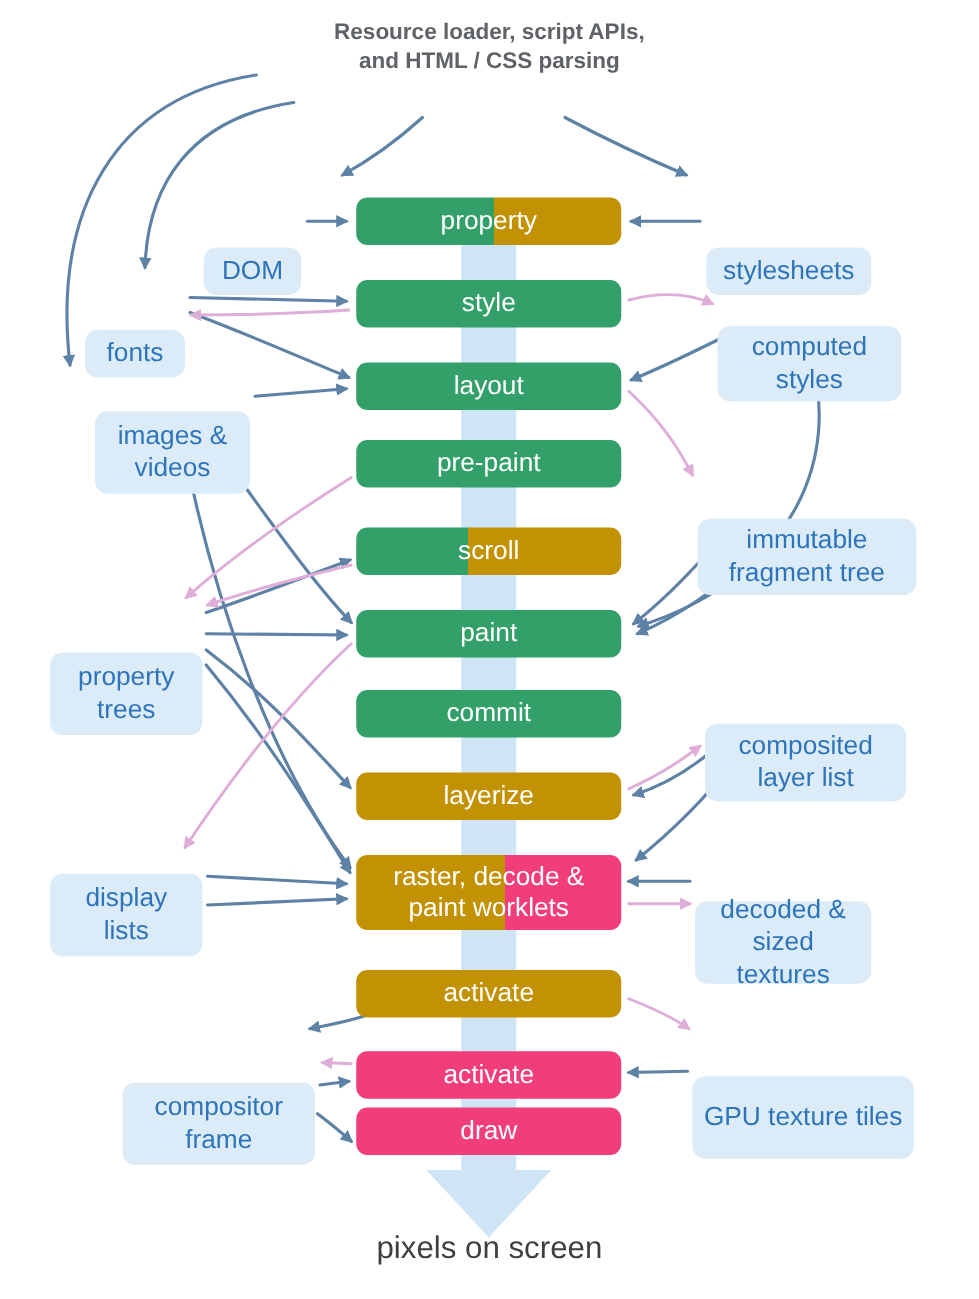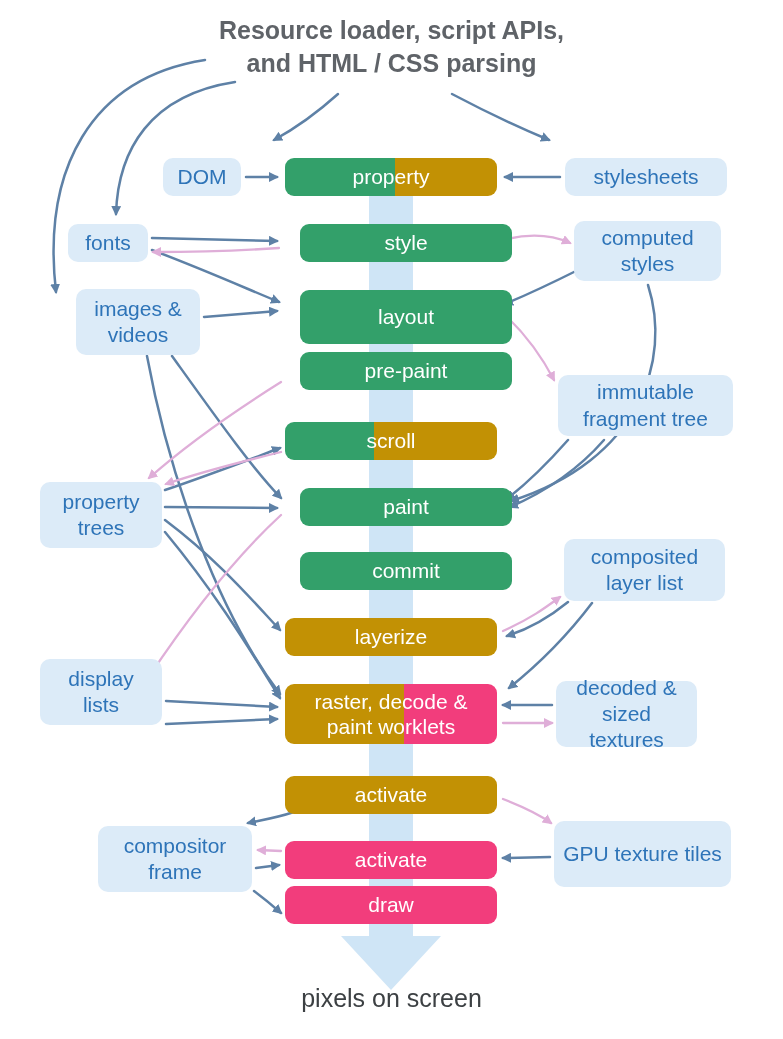--- a/index.html
+++ b/index.html
@@ -14,46 +14,46 @@
     --title-text:#5f6368;
     --footer-text:#3c4043;
   }
   html,body{margin:0;padding:0;background:#fff;}
   .canvas{
     position:relative;width:783px;height:1039px;background:#ffffff;
     font-family:"Liberation Sans", sans-serif;overflow:hidden;
   }
   .title{
     position:absolute;top:14px;left:0;width:100%;text-align:center;
-    font-size:25px;font-weight:bold;color:var(--title-text);line-height:1.3;
+    font-size:18px;font-weight:bold;color:var(--title-text);line-height:1.3;
   }
   .footer-label{
     position:absolute;top:984px;left:0;width:100%;text-align:center;
     font-size:25px;font-weight:normal;color:var(--footer-text);
   }
   .arrows{position:absolute;left:0;top:0;z-index:1;}
   .a-blue{fill:none;stroke:var(--arrow-blue);stroke-width:2.5;stroke-linecap:round;}
   .a-pink{fill:none;stroke:var(--arrow-pink);stroke-width:2.3;stroke-linecap:round;}
   .stage{
     position:absolute;left:285px;width:212px;z-index:2;
     display:flex;align-items:center;justify-content:center;
     color:#ffffff;font-size:21px;line-height:1.2;text-align:center;
     border-radius:9px;padding:0 8px;box-sizing:border-box;
   }
-  .bg-green{background:var(--green);margin-left:15px;}
+  .bg-green{background:var(--green);}
   .bg-gold{background:var(--gold);}
   .bg-pink{background:var(--pink);}
   .bg-animate{background:linear-gradient(90deg,var(--green) 0 52%,var(--gold) 52% 100%);}
   .bg-scroll{background:linear-gradient(90deg,var(--green) 0 42%,var(--gold) 42% 100%);}
   .bg-raster{background:linear-gradient(90deg,var(--gold) 0 56%,var(--pink) 56% 100%);}
   .side{
     position:absolute;z-index:2;background:var(--side-box-bg);color:var(--side-box-text);
     font-size:21px;line-height:1.25;border-radius:10px;
     display:flex;align-items:center;justify-content:center;text-align:center;
-    padding:3px 8px;box-sizing:border-box;
+    padding:3px 8px;box-sizing:border-box;margin-top:40px;
   }
 </style>
 </head>
 <body>
 
 <div class="canvas">
 
   <div class="title">
     <div>Resource loader, script APIs,</div>
     <div>and HTML / CSS parsing</div>
@@ -111,21 +111,21 @@
     <path class="a-pink" marker-end="url(#mp)" d="M503,799 C526,808 540,815 551,823"></path>
     <path class="a-pink" marker-end="url(#mp)" d="M281,851 L258,850"></path>
   </svg>
 
   <div class="stage bg-animate" style="top:158px;height:38px">
     <span>property</span>
   </div>
   <div class="stage bg-green" style="top:224px;height:38px">
     <span>style</span>
   </div>
-  <div class="stage bg-green" style="top:290px;height:54px">
+  <div class="stage bg-green" style="top:290px;height:38px">
     <span>layout</span>
   </div>
   <div class="stage bg-green" style="top:352px;height:38px">
     <span>pre-paint</span>
   </div>
   <div class="stage bg-scroll" style="top:422px;height:38px">
     <span>scroll</span>
   </div>
   <div class="stage bg-green" style="top:488px;height:38px">
     <span>paint</span>
@@ -161,21 +161,21 @@
   <div class="side" style="left:40px;top:482px;width:122px;height:66px">
     <span>property trees</span>
   </div>
   <div class="side" style="left:40px;top:659px;width:122px;height:66px">
     <span>display lists</span>
   </div>
   <div class="side" style="left:98px;top:826px;width:154px;height:66px">
     <span>compositor frame</span>
   </div>
 
-  <div class="side" style="left:565px;top:158px;width:162px;height:38px">
+  <div class="side" style="left:565px;top:158px;width:132px;height:38px">
     <span>stylesheets</span>
   </div>
   <div class="side" style="left:574px;top:221px;width:147px;height:60px">
     <span>computed styles</span>
   </div>
   <div class="side" style="left:558px;top:375px;width:175px;height:61px">
     <span>immutable fragment tree</span>
   </div>
   <div class="side" style="left:564px;top:539px;width:161px;height:62px">
     <span>composited layer list</span>

